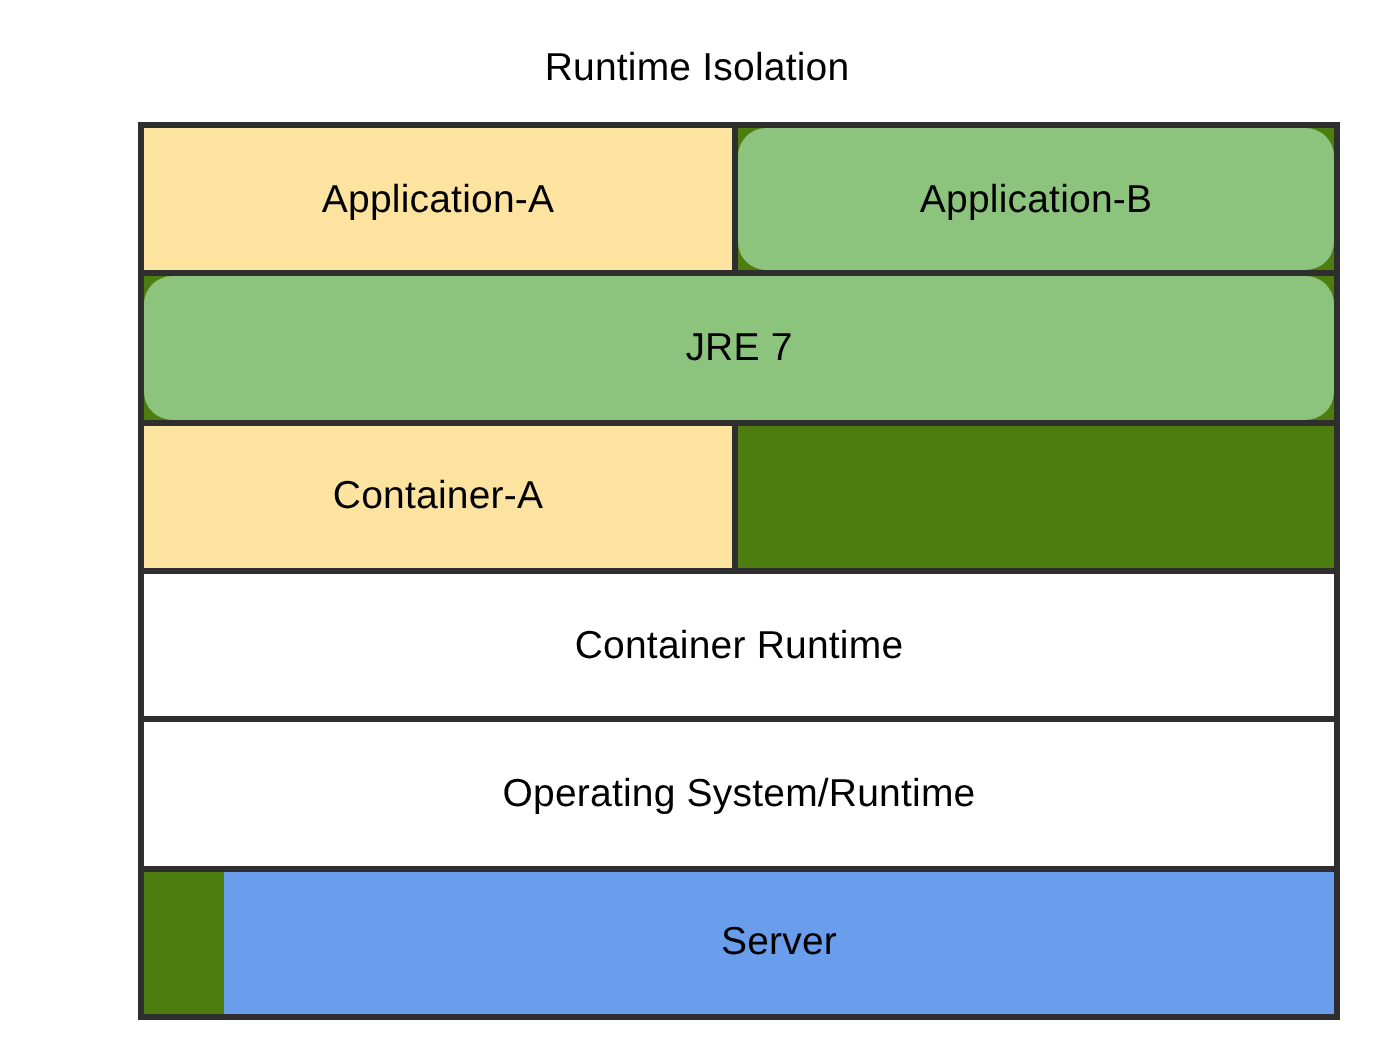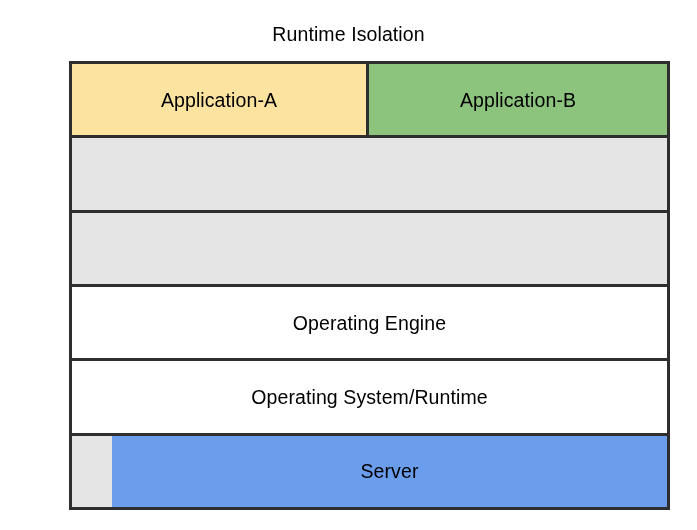--- a/index.html
+++ b/index.html
@@ -40,21 +40,21 @@
 
   
   .stack {
     position: absolute;
     left: 69px;
     top: 61px;
     width: 601px;
     height: 449px;
     box-sizing: border-box;
     border: 3px solid #2e2e2e;
-    background: #e5e5e5;
+    background: #4d7c0f;
     display: flex;
     flex-direction: column;
   }
 
   .stack-row {
     display: flex;
     flex-direction: row;
     flex: 1 1 0;
     min-height: 0;
     border-bottom: 3px solid #2e2e2e;
@@ -87,46 +87,48 @@
   .cell.right {
     flex: 1 1 auto;
   }
   .cell.full {
     flex: 1 1 auto;
     width: 100%;
   }
 
   
   .fill-yellow { background: #fce3a0; }
-  .fill-green  { background: #8cc47e; }
+  .fill-green  { background: #8cc47e; border-radius: 14px; }
   .fill-blue   { background: #6a9dec; }
   .fill-white  { background: #ffffff; }
 </style>
 </head>
 <body>
 
 <div id="diagram-root">
 
   <div class="diagram-title">Runtime Isolation</div>
 
   <div class="stack">
 
     <div class="stack-row">
       <div class="cell left fill-yellow">Application-A</div>
       <div class="cell right fill-green">Application-B</div>
     </div>
 
     <div class="stack-row">
+      <div class="cell right fill-green">JRE 7</div>
     </div>
 
     <div class="stack-row">
+      <div class="cell left fill-yellow">Container-A</div>
     </div>
 
     <div class="stack-row">
-      <div class="cell full fill-white">Operating Engine</div>
+      <div class="cell full fill-white">Container Runtime</div>
     </div>
 
     <div class="stack-row">
       <div class="cell full fill-white">Operating System/Runtime</div>
     </div>
 
     <div class="stack-row">
       <div class="cell full fill-blue">Server</div>
     </div>
 

